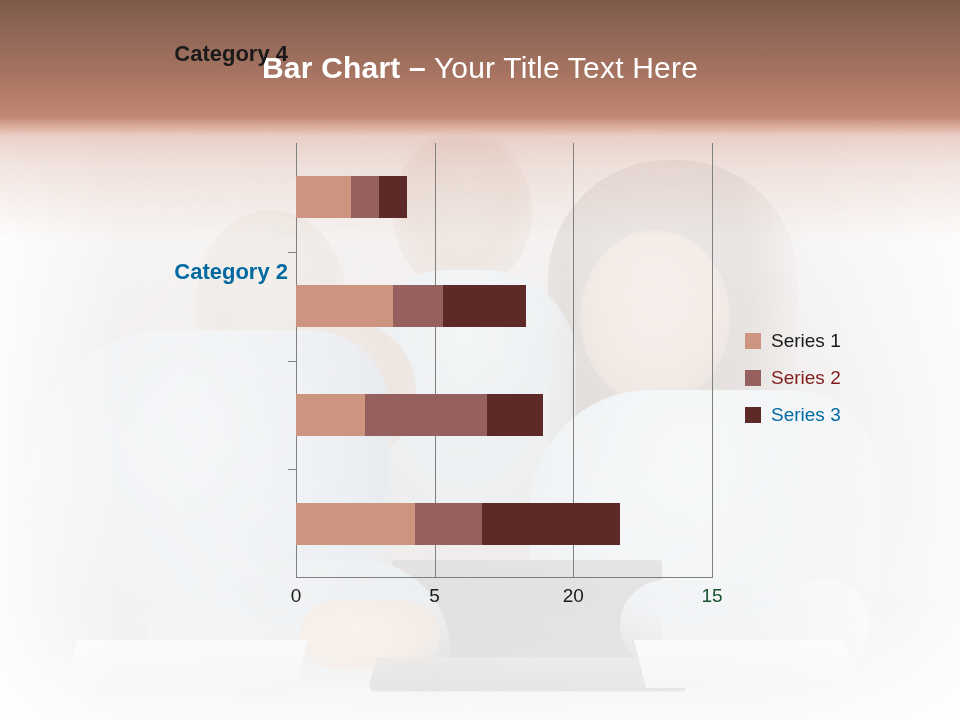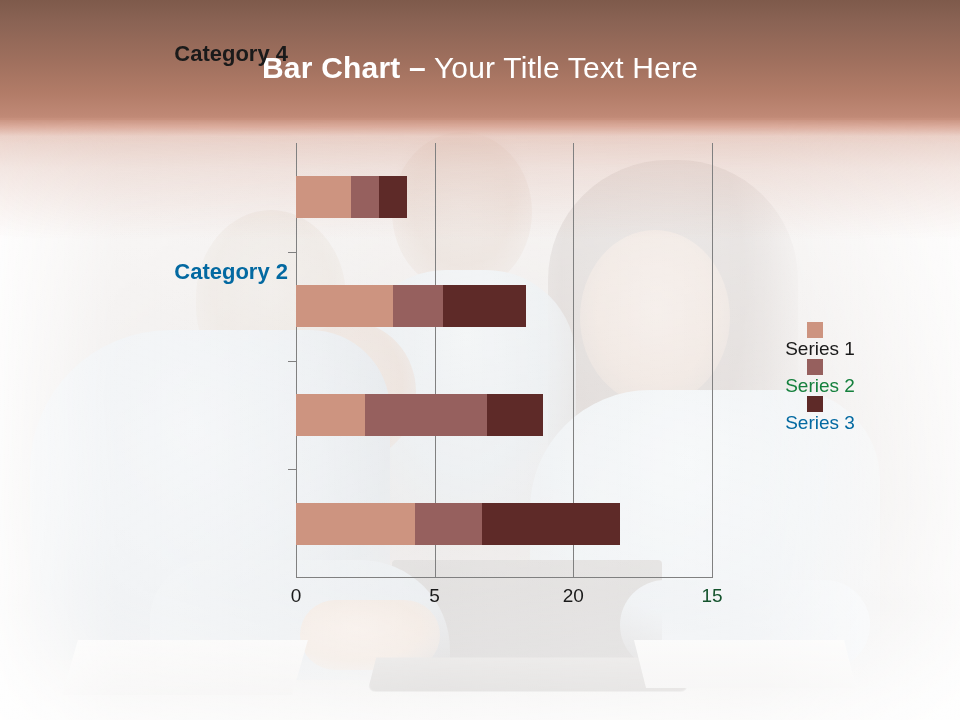--- a/index.html
+++ b/index.html
@@ -246,21 +246,20 @@
 
   .legend {
     position: absolute;
     left: 745px; top: 322px;
     width: 150px;
   }
   .legend-item {
     display: flex;
     align-items: center;
     height: 37px;
-    flex-direction: column;
   }
   .legend-swatch {
     width: 16px; height: 16px;
     margin-right: 10px;
     flex: 0 0 auto;
   }
   .legend-text {
     color: #1a1a1a;
     font-size: 19px;
     line-height: 22px;
@@ -344,21 +343,21 @@
         <div class="x-tick-label" style="left: 573.333px; color: rgb(26, 26, 26);">20</div>
         <div class="x-tick-label" style="left: 712px; color: #14532d;">15</div>
       </div>
     <div class="legend" id="legend">
         <div class="legend-item">
           <span class="legend-swatch" style="background: rgb(205, 148, 128);"></span>
           <span class="legend-text" style="color: rgb(26, 26, 26);">Series 1</span>
         </div>
         <div class="legend-item">
           <span class="legend-swatch" style="background: rgb(150, 96, 94);"></span>
-          <span class="legend-text" style="color: #15803d;">Series 2</span>
+          <span class="legend-text" style="color: #7f1d1d;">Series 2</span>
         </div>
         <div class="legend-item">
           <span class="legend-swatch" style="background: rgb(94, 42, 40);"></span>
           <span class="legend-text" style="color: #0369a1;">Series 3</span>
         </div>
       </div>
   </div>
 
 </div>
 

